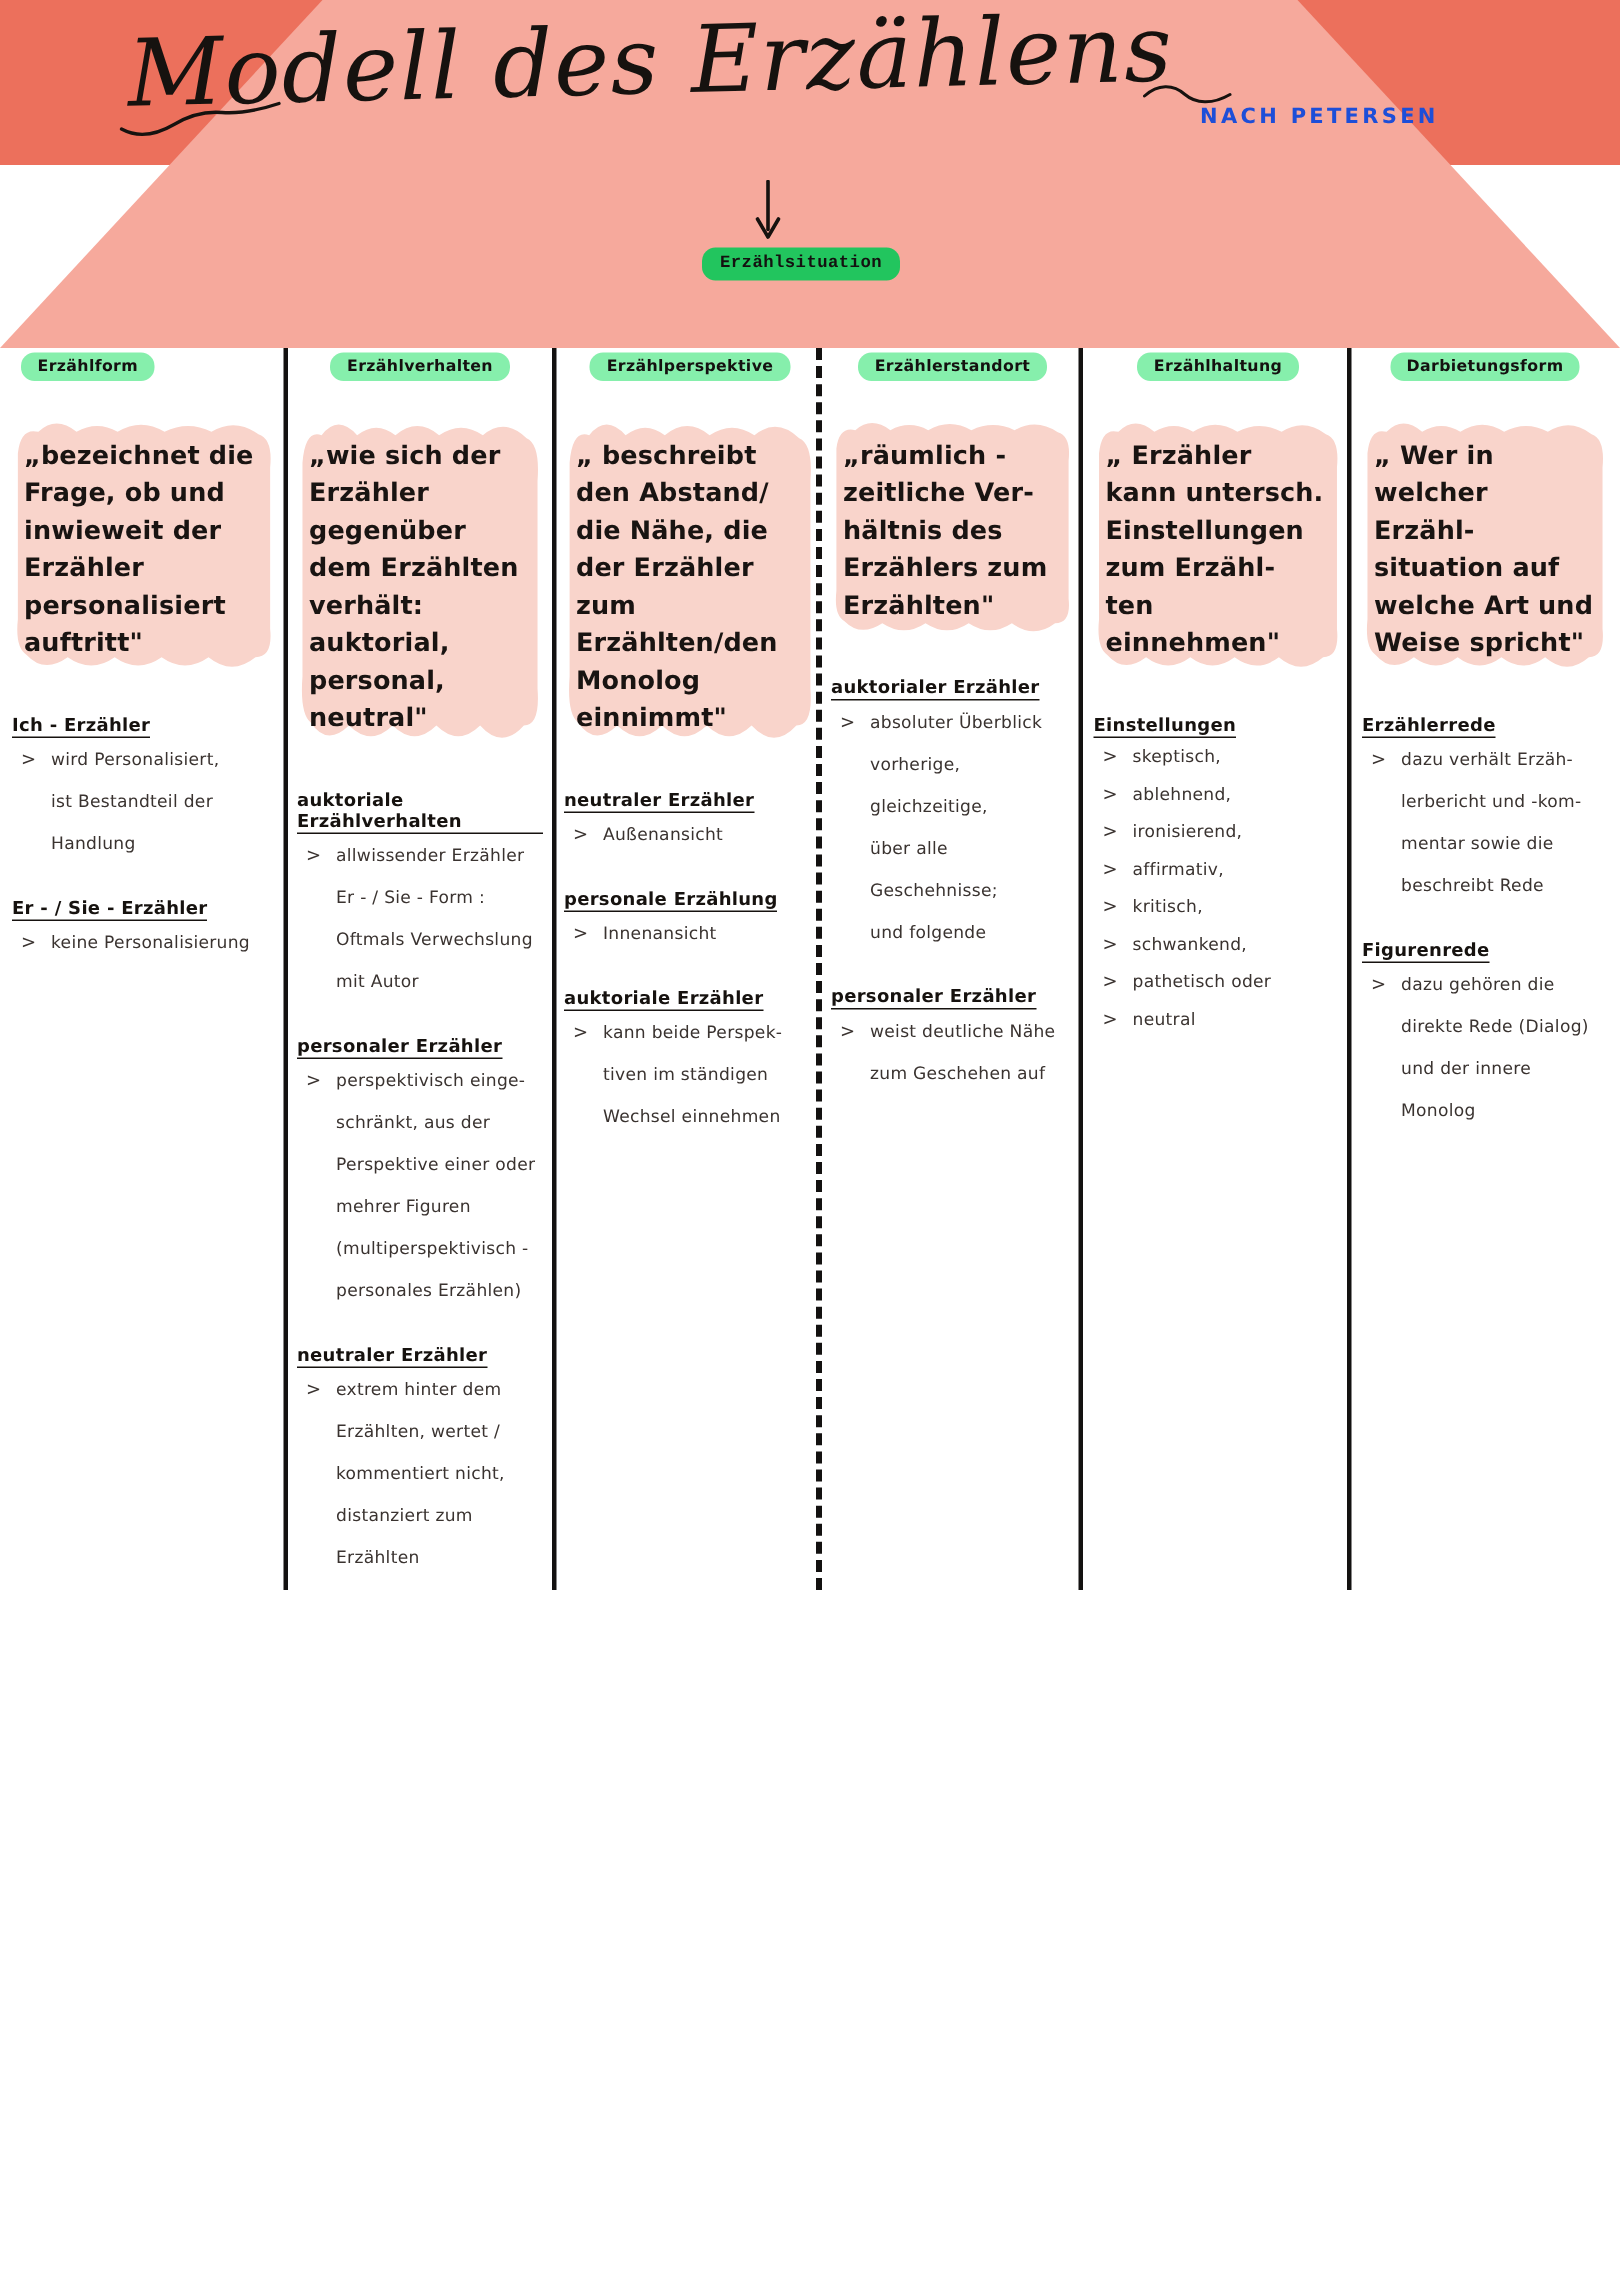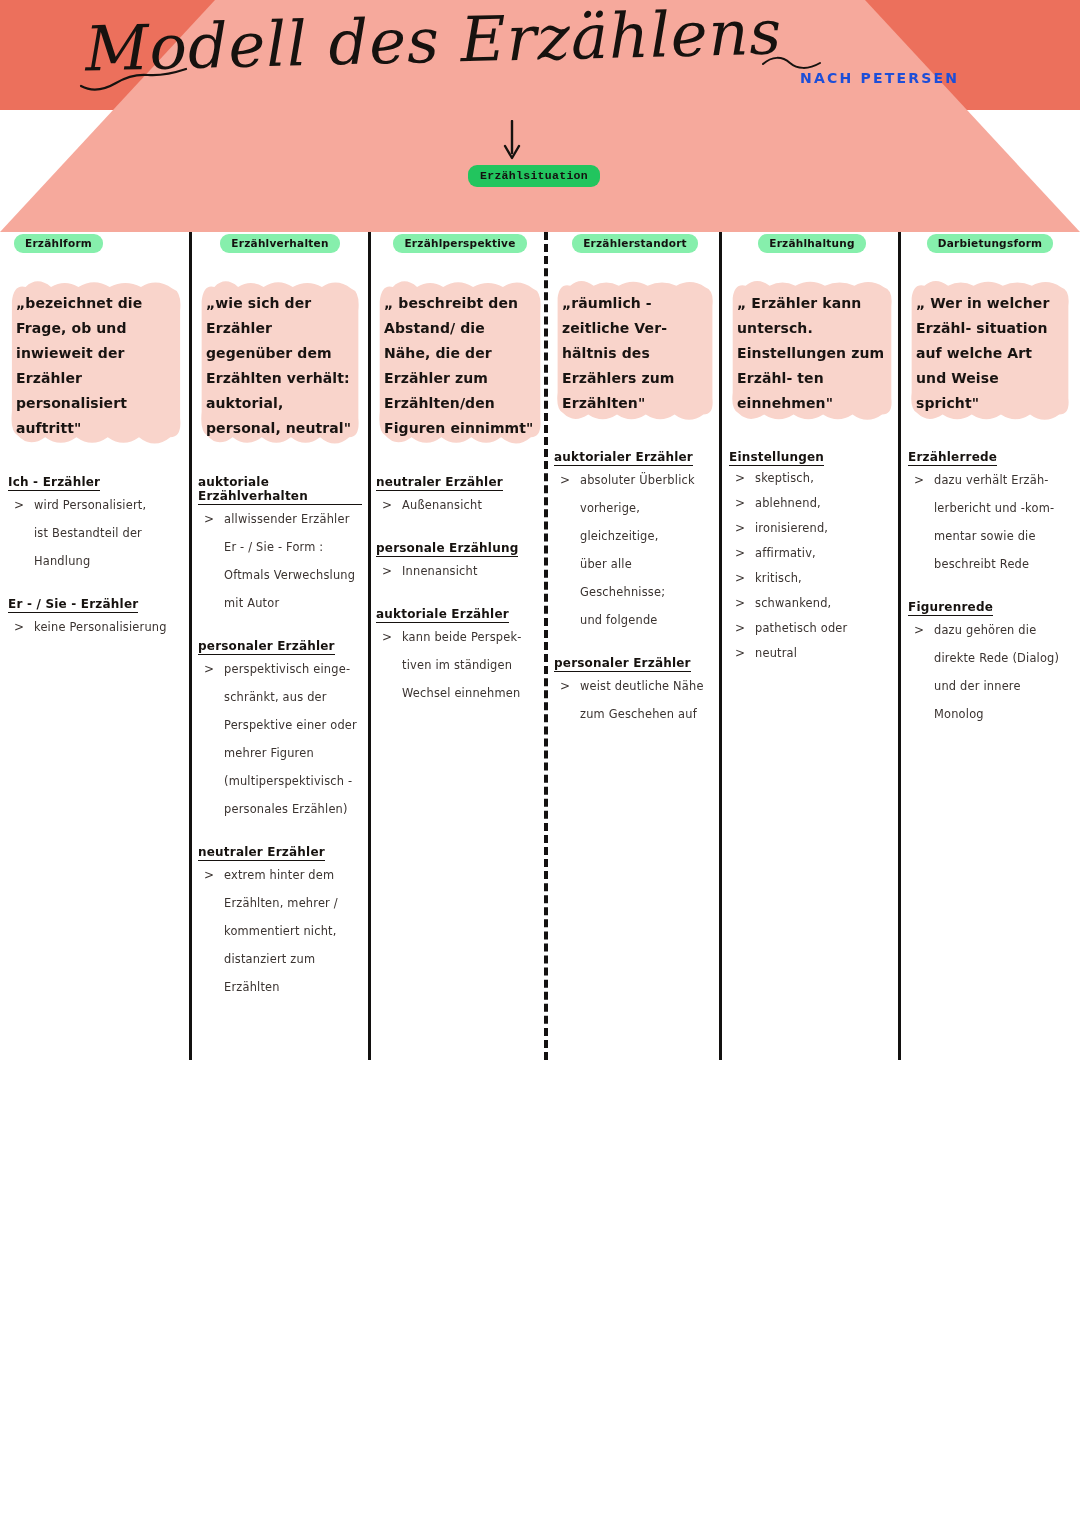--- a/index.html
+++ b/index.html
@@ -96,21 +96,21 @@
     position:relative;
     margin-top:26px;
     padding:12px 8px 12px 8px;
   }
   .quote-bg{
     position:absolute;left:0;top:0;width:100%;height:100%;
     z-index:0;
   }
   .quote-text{
     position:relative;z-index:1;
-    font-size:14px;
+    font-size:17px;
     font-weight:bold;
     color:#191412;
     line-height:25px;
     letter-spacing:.1px;
   }
   .heading{
     margin-top:22px;
     font-size:12px;
     font-weight:bold;
     color:#16120f;
@@ -204,30 +204,30 @@
         <li><span>mit Autor</span></li>
       </ul><div class="heading">personaler Erzähler</div><ul class="bullets">
         <li><span class="chev">&gt;</span><span>perspektivisch einge-</span></li>
         <li><span>schränkt, aus der</span></li>
         <li><span>Perspektive einer oder</span></li>
         <li><span>mehrer Figuren</span></li>
         <li><span>(multiperspektivisch -</span></li>
         <li><span>personales Erzählen)</span></li>
       </ul><div class="heading">neutraler Erzähler</div><ul class="bullets">
         <li><span class="chev">&gt;</span><span>extrem hinter dem</span></li>
-        <li><span>Erzählten, mehrer /</span></li>
+        <li><span>Erzählten, wertet /</span></li>
         <li><span>kommentiert nicht,</span></li>
         <li><span>distanziert zum</span></li>
         <li><span>Erzählten</span></li>
       </ul></div>
   <div class="column col3" style="left:376px;width:168px;"><div class="pill-row"><span class="col-pill">Erzählperspektive</span></div><div class="quote-box">
         <div class="quote-bg"><svg width="100%" height="100%" viewBox="0 0 180 110" preserveAspectRatio="none" xmlns="http://www.w3.org/2000/svg">
             <path d="M4 14 Q6 3 18 5 Q30 -2 44 5 Q58 0 72 5 Q88 -1 104 5 Q120 0 136 5 Q152 -1 168 6 Q178 8 176 20 L176 88 Q178 100 166 100 Q150 108 134 100 Q118 107 102 100 Q86 107 70 100 Q54 107 38 100 Q22 107 10 99 Q2 96 4 84 Z" fill="#f9d4cb"></path>
           </svg></div>
-        <div class="quote-text">„ beschreibt den Abstand/ die Nähe, die der Erzähler zum Erzählten/den Figuren einnimmt"</div>
+        <div class="quote-text">„ beschreibt den Abstand/ die Nähe, die der Erzähler zum Erzählten/den Monolog einnimmt"</div>
       </div><div class="heading">neutraler Erzähler</div><ul class="bullets">
         <li><span class="chev">&gt;</span><span>Außenansicht</span></li>
       </ul><div class="heading">personale Erzählung</div><ul class="bullets">
         <li><span class="chev">&gt;</span><span>Innenansicht</span></li>
       </ul><div class="heading">auktoriale Erzähler</div><ul class="bullets">
         <li><span class="chev">&gt;</span><span>kann beide Perspek-</span></li>
         <li><span>tiven im ständigen</span></li>
         <li><span>Wechsel einnehmen</span></li>
       </ul></div>
   <div class="column col4" style="left:554px;width:162px;"><div class="pill-row"><span class="col-pill">Erzählerstandort</span></div><div class="quote-box">

